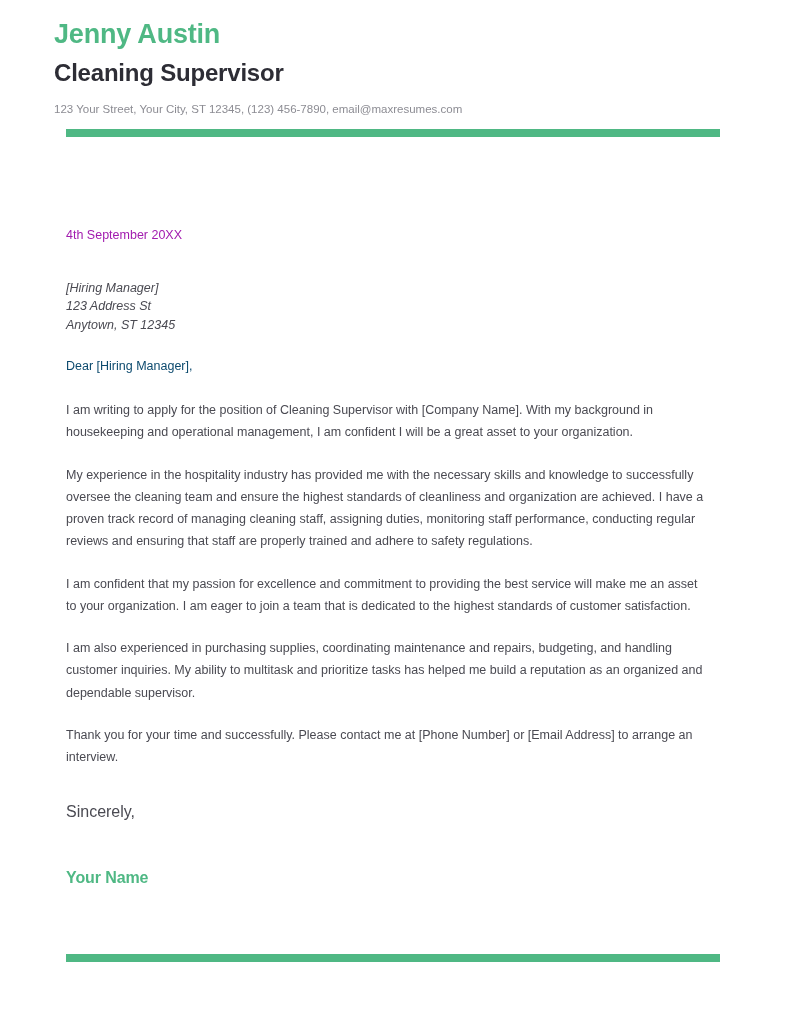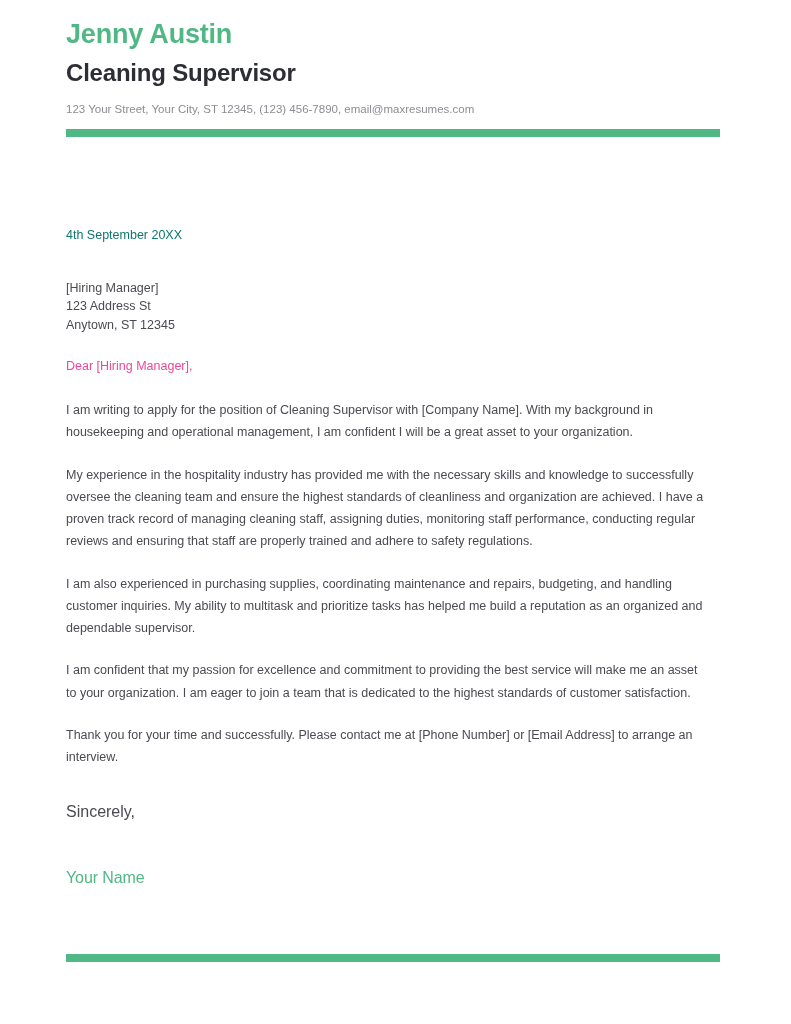--- a/index.html
+++ b/index.html
@@ -18,21 +18,21 @@
     width: 791px;
     height: 1024px;
     background: #ffffff;
     box-sizing: border-box;
     overflow: hidden;
   }
 
   
   .header {
     position: absolute;
-    left: 66px;
+    left: 54px;
     top: 18px;
     width: 654px;
   }
   .candidate-name {
     font-size: 27px;
     font-weight: bold;
     color: #4fb884;
     letter-spacing: -0.2px;
     line-height: 1.2;
     margin: 0 0 9px 0;
@@ -65,34 +65,34 @@
 
   
   .letter {
     position: absolute;
     left: 66px;
     top: 226px;
     width: 648px;
   }
   .letter-date {
     font-size: 12.5px;
-    color: #0f766e;
+    color: #a21caf;
     line-height: 1.5;
     margin: 0 0 34px 0;
   }
   .recipient {
     font-size: 12.5px;
     color: #4a4a52;
     line-height: 1.48;
     margin: 0 0 23px 0;
   }
-  .recipient div { white-space: nowrap; }
+  .recipient div { white-space: nowrap; font-style: italic; }
   .salutation {
     font-size: 12.5px;
-    color: #ec4899;
+    color: #0c4a6e;
     line-height: 1.5;
     margin: 0 0 23px 0;
   }
   .body-para {
     font-size: 12.5px;
     color: #4a4a52;
     line-height: 1.78;
     margin: 0 9px 20px 0;
     text-align: left;
   }
@@ -104,21 +104,21 @@
     top: 800px;
     font-size: 16px;
     color: #4a4a52;
     line-height: 1.5;
   }
   .signature-name {
     position: absolute;
     left: 66px;
     top: 868px;
     font-size: 16px;
-    font-weight: normal;
+    font-weight: bold;
     color: #4fb884;
     letter-spacing: -0.1px;
     line-height: 1.3;
   }
 </style>
 </head>
 <body>
 
 <div class="page">
 
@@ -137,22 +137,22 @@
     <div class="recipient">
       <div>[Hiring Manager]</div>
       <div>123 Address St</div>
       <div>Anytown, ST 12345</div>
     </div>
 
     <p class="salutation">Dear [Hiring Manager],</p>
 
     <p class="body-para">I am writing to apply for the position of Cleaning Supervisor with [Company Name]. With my background in housekeeping and operational management, I am confident I will be a great asset to your organization.</p>
     <p class="body-para">My experience in the hospitality industry has provided me with the necessary skills and knowledge to successfully oversee the cleaning team and ensure the highest standards of cleanliness and organization are achieved. I have a proven track record of managing cleaning staff, assigning duties, monitoring staff performance, conducting regular reviews and ensuring that staff are properly trained and adhere to safety regulations.</p>
+    <p class="body-para">I am confident that my passion for excellence and commitment to providing the best service will make me an asset to your organization. I am eager to join a team that is dedicated to the highest standards of customer satisfaction.</p>
     <p class="body-para">I am also experienced in purchasing supplies, coordinating maintenance and repairs, budgeting, and handling customer inquiries. My ability to multitask and prioritize tasks has helped me build a reputation as an organized and dependable supervisor.</p>
-    <p class="body-para">I am confident that my passion for excellence and commitment to providing the best service will make me an asset to your organization. I am eager to join a team that is dedicated to the highest standards of customer satisfaction.</p>
     <p class="body-para">Thank you for your time and successfully. Please contact me at [Phone Number] or [Email Address] to arrange an interview.</p>
 
   </div>
 
   <div class="closing">Sincerely,</div>
 
   <div class="signature-name">Your Name</div>
 
   <div class="rule rule-bottom"></div>
 

